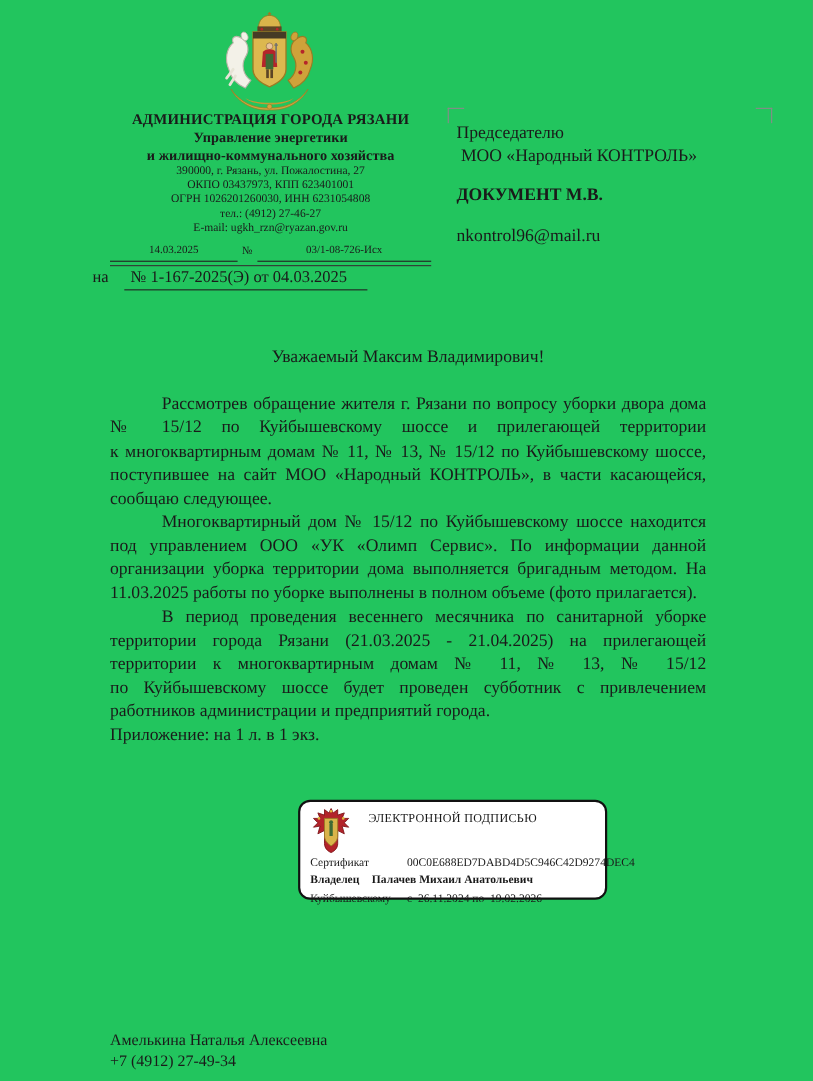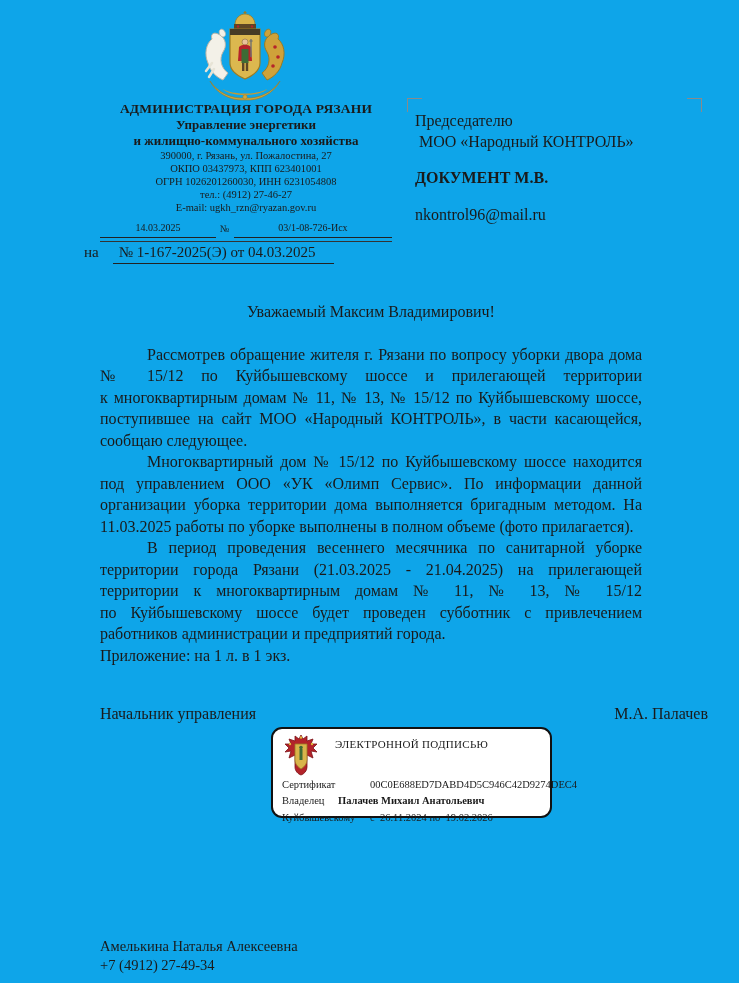--- a/index.html
+++ b/index.html
@@ -1,20 +1,20 @@
 <!DOCTYPE html>
 <html lang="ru"><head>
 <meta charset="utf-8">
 <style>
   html,body{margin:0;padding:0;background:#888;}
   .page{
     position:relative;
     width:739px;height:983px;
     margin:0 auto;
-    background:#0ea5e9;
+    background:#22c55e;
     font-family:"Liberation Serif","DejaVu Serif",serif;
     color:#1a1a1a;
     overflow:hidden;
   }
   
   .arms{position:absolute;left:190px;top:11px;width:110px;height:90px;}
   
   .head-left{position:absolute;left:100px;top:100px;width:292px;text-align:center;}
   .org-name{font-weight:bold;font-size:13.5px;line-height:17px;letter-spacing:.2px;}
   .dept{font-weight:bold;font-size:13px;line-height:16px;}
@@ -29,38 +29,38 @@
   .na-value{border-bottom:1px solid #222;padding:0 18px 1px 6px;}
   
   .recipient{position:absolute;left:415px;top:110px;width:272px;font-size:16px;line-height:21px;}
   .recipient .r-line2{white-space:pre-wrap;}
   .recipient .r-name{font-weight:bold;margin-top:15px;}
   .recipient .r-email{margin-top:16px;}
   .corner{position:absolute;width:14px;height:13px;}
   .corner-left{left:407px;top:98px;border-left:1px solid #8a8a8a;border-top:1px solid #8a8a8a;}
   .corner-right{left:687px;top:98px;border-right:1px solid #8a8a8a;border-top:1px solid #8a8a8a;}
   
-  .body-block{position:absolute;left:100px;top:301px;width:542px;font-size:16px;line-height:21.5px;}
+  .body-block{position:absolute;left:100px;top:314px;width:542px;font-size:16px;line-height:21.5px;}
   .salutation{text-align:center;margin:0 0 21px 0;}
   .body-block p.para{margin:0;text-align:justify;text-indent:47px;}
   .attachment{margin:0;text-align:left;}
   
   .sig-row{position:absolute;left:100px;top:704px;width:608px;display:flex;justify-content:space-between;font-size:16px;line-height:20px;}
   
   .stamp{
     position:absolute;left:271px;top:727px;width:281px;height:91px;
     border:2.5px solid #111;border-radius:11px;background:#fff;
     box-sizing:border-box;padding:5px 9px 4px 9px;
   }
   .stamp-top{position:relative;height:40px;}
   .stamp-arms{position:absolute;left:1px;top:0;width:36px;height:42px;}
   .stamp-title{position:absolute;left:0;right:0;top:3px;text-align:center;font-size:11px;line-height:14.5px;letter-spacing:.3px;}
   .stamp-row{display:flex;font-size:10.5px;line-height:12px;margin-top:4.5px;}
   .stamp-row .lbl{width:88px;flex:none;}
-  .stamp-row.owner .lbl{width:56px;}
+  .stamp-row.owner .lbl{width:56px;font-weight:bold;}
   .stamp-row .val{white-space:pre-wrap;}
   .stamp-row.owner .val{font-weight:bold;}
   
   .footer{position:absolute;left:100px;top:937px;font-size:14.5px;line-height:19px;}
 </style>
 </head>
 <body>
 
 <div class="page">
 
@@ -133,24 +133,20 @@
   </div>
 
   <div class="body-block">
     <p class="salutation">Уважаемый Максим Владимирович!</p>
     <p class="para">Рассмотрев обращение жителя г. Рязани по вопросу уборки двора дома №&nbsp;15/12 по Куйбышевскому шоссе и прилегающей территории к&nbsp;многоквартирным домам №&nbsp;11, №&nbsp;13, №&nbsp;15/12 по Куйбышевскому шоссе, поступившее на сайт МОО «Народный КОНТРОЛЬ», в части касающейся, сообщаю следующее.</p>
     <p class="para">Многоквартирный дом №&nbsp;15/12 по Куйбышевскому шоссе находится под управлением ООО «УК «Олимп Сервис». По информации данной организации уборка территории дома выполняется бригадным методом. На 11.03.2025 работы по уборке выполнены в полном объеме (фото прилагается).</p>
     <p class="para">В период проведения весеннего месячника по санитарной уборке территории города Рязани (21.03.2025 - 21.04.2025) на прилегающей территории к&nbsp;многоквартирным домам №&nbsp;11, №&nbsp;13, №&nbsp;15/12 по&nbsp;Куйбышевскому шоссе будет проведен субботник с привлечением работников администрации и предприятий города.</p>
     <p class="attachment">Приложение: на 1 л. в 1 экз.</p>
   </div>
 
-  <div class="sig-row">
-    <span>Начальник управления</span>
-    <span>М.А. Палачев</span>
-  </div>
 
   <div class="stamp">
     <div class="stamp-top">
       <svg class="stamp-arms" viewBox="0 0 36 42" width="36" height="42">
         <path d="M18,1 L20,5 L24,2 L24,7 L30,5 L28,10 L34,10 L30,14 L34,18 L28,17 L30,24 L24,21 L24,33 C24,37 21,40 18,41 C15,40 12,37 12,33 L12,21 L6,24 L8,17 L2,18 L6,14 L2,10 L8,10 L6,5 L12,7 L12,2 L16,5 Z" fill="#b3232a" stroke="#7c1318" stroke-width="0.8"></path>
         <path d="M12,10 L24,10 L24,26 C24,30 21,33 18,35 C15,33 12,30 12,26 Z" fill="#d9b44a" stroke="#9a7b24" stroke-width="0.8"></path>
         <rect x="16.5" y="15" width="3" height="11" fill="#3e6b35"></rect>
         <circle cx="18" cy="13.5" r="1.8" fill="#3e6b35"></circle>
         <circle cx="7" cy="10" r="1.2" fill="#e2b93c"></circle>
         <circle cx="29" cy="10" r="1.2" fill="#e2b93c"></circle>

